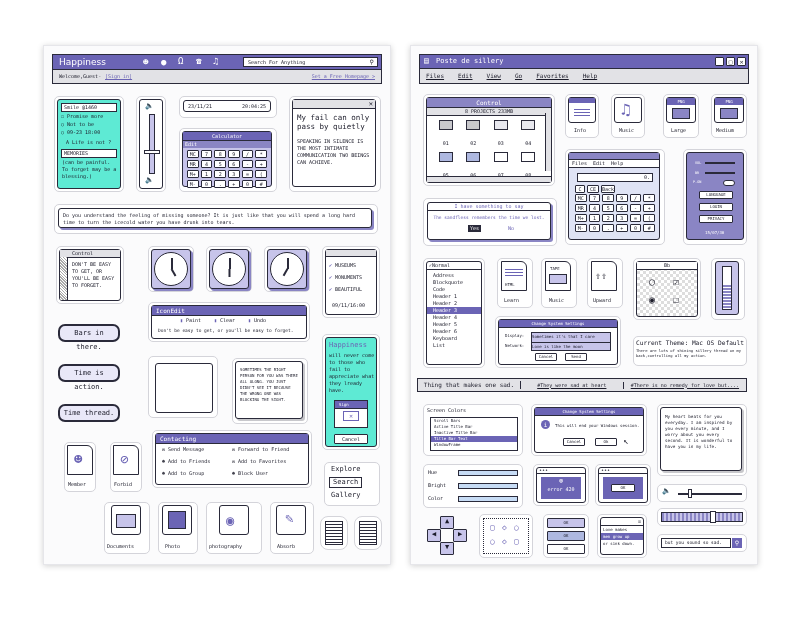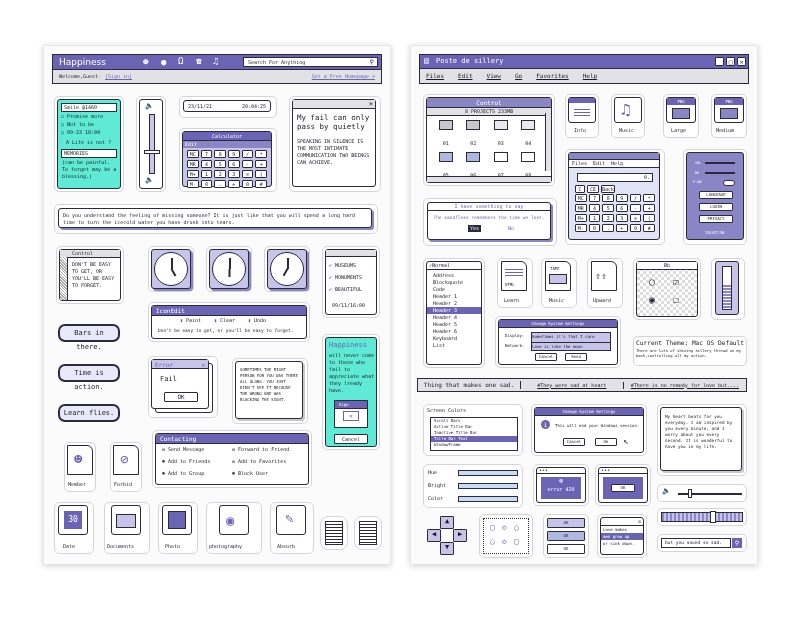--- a/index.html
+++ b/index.html
@@ -168,29 +168,24 @@
       <div class="tbar">IconEdit</div>
       <div class="abs t5" style="left:28px;top:11px"><span style="color:#6b64b5">▮</span> <span>Paint</span></div>
       <div class="abs t5" style="left:62px;top:11px"><span style="color:#6b64b5">▮</span> <span>Clear</span></div>
       <div class="abs t5" style="left:96px;top:11px"><span style="color:#6b64b5">▮</span> <span>Undo</span></div>
       <div class="abs t5" style="left:6px;top:21px;font-size:4.5px">Don't be easy to get, or you'll be easy to forget.</div>
     </div>
   </div>
 
   <div class="bubble" style="left:14px;top:278px;width:62px;height:18px">Bars in there.</div>
   <div class="bubble" style="left:14px;top:318px;width:62px;height:18px">Time is action.</div>
-  <div class="bubble" style="left:14px;top:358px;width:62px;height:18px">Learn flies.</div>
+  <div class="bubble" style="left:14px;top:358px;width:62px;height:18px">Time thread.</div>
 
   <div class="sticker" style="left:104px;top:310px;width:70px;height:62px">
     <div class="box" style="left:6px;top:6px;width:58px;height:50px;box-shadow:none"></div>
-    <div class="box" style="left:2px;top:2px;width:58px;height:50px;box-shadow:none">
-      <div style="height:9px;background:#c7c4ea;border-bottom:1px solid #2a2a3a;font-size:6px;line-height:9px;padding-left:3px;color:#6b64b5"><span>Error</span><span style="position:absolute;right:3px">✕</span></div>
-      <div class="abs t7" style="left:8px;top:15px">Fail</div>
-      <div class="abs btn t6" style="left:12px;top:32px;width:34px;height:10px;font-size:6px">OK</div>
-    </div>
   </div>
 
   <div class="sticker" style="left:188px;top:312px;width:76px;height:66px">
     <div class="box" style="left:2px;top:2px;width:68px;height:58px;box-shadow:2px 2px 0 #c8c8cc">
       <div class="abs t5" style="left:4px;top:5px;width:60px;font-size:4px;line-height:6px">SOMETIMES THE RIGHT PERSON FOR YOU WAS THERE ALL ALONG. YOU JUST DIDN'T SEE IT BECAUSE THE WRONG ONE WAS BLOCKING THE SIGHT.</div>
     </div>
   </div>
 
   <div class="sticker" style="left:278px;top:288px;width:58px;height:116px">
     <div class="box gray" style="left:2px;top:2px;width:52px;height:110px;box-shadow:none">
@@ -222,27 +217,26 @@
       </div>
     <span class="abs t5" style="left:3px;top:38px">Member</span>
   </div>
   <div class="sticker" style="left:66px;top:396px;width:32px;height:50px">
     <div class="box" style="left:2px;top:2px;width:26px;height:30px;box-shadow:none;border-radius:0 6px 0 0">
         <span class="abs" style="left:6px;top:5px;font-size:14px;color:#6b64b5">⊘</span>
       </div>
     <span class="abs t5" style="left:3px;top:38px">Forbid</span>
   </div>
 
-
-  <div class="sticker" style="left:10px;top:456px;width:40px;height:52px">
-    <div class="box" style="left:3px;top:2px;width:30px;height:30px;box-shadow:none">
-        <div class="abs" style="left:5px;top:5px;width:18px;height:18px;background:#6b64b5;color:#fff;font-size:8px;text-align:center;line-height:18px">30</div>
-      </div>
-    <span class="abs t5" style="left:8px;top:40px">Date</span>
-  </div>
+  <div class="sticker" style="left:280px;top:416px;width:56px;height:44px">
+    <div class="abs t7" style="left:6px;top:2px">Explore</div>
+    <div class="abs t7" style="left:4px;top:14px;border:1px solid #2a2a3a;padding:0 3px">Search</div>
+    <div class="abs t7" style="left:6px;top:28px">Gallery</div>
+  </div>
+
   <div class="sticker" style="left:60px;top:456px;width:46px;height:52px">
     <div class="box" style="left:6px;top:2px;width:30px;height:30px;box-shadow:none">
         <div class="abs" style="left:4px;top:8px;width:20px;height:14px;background:#c7c4ea;border:1px solid #2a2a3a"></div>
       </div>
     <span class="abs t5" style="left:2px;top:40px">Documents</span>
   </div>
   <div class="sticker" style="left:114px;top:456px;width:40px;height:52px">
     <div class="box" style="left:3px;top:2px;width:30px;height:30px;box-shadow:none">
         <div class="abs" style="left:5px;top:5px;width:18px;height:18px;background:#6b64b5;border:1px solid #2a2a3a"></div>
       </div>

